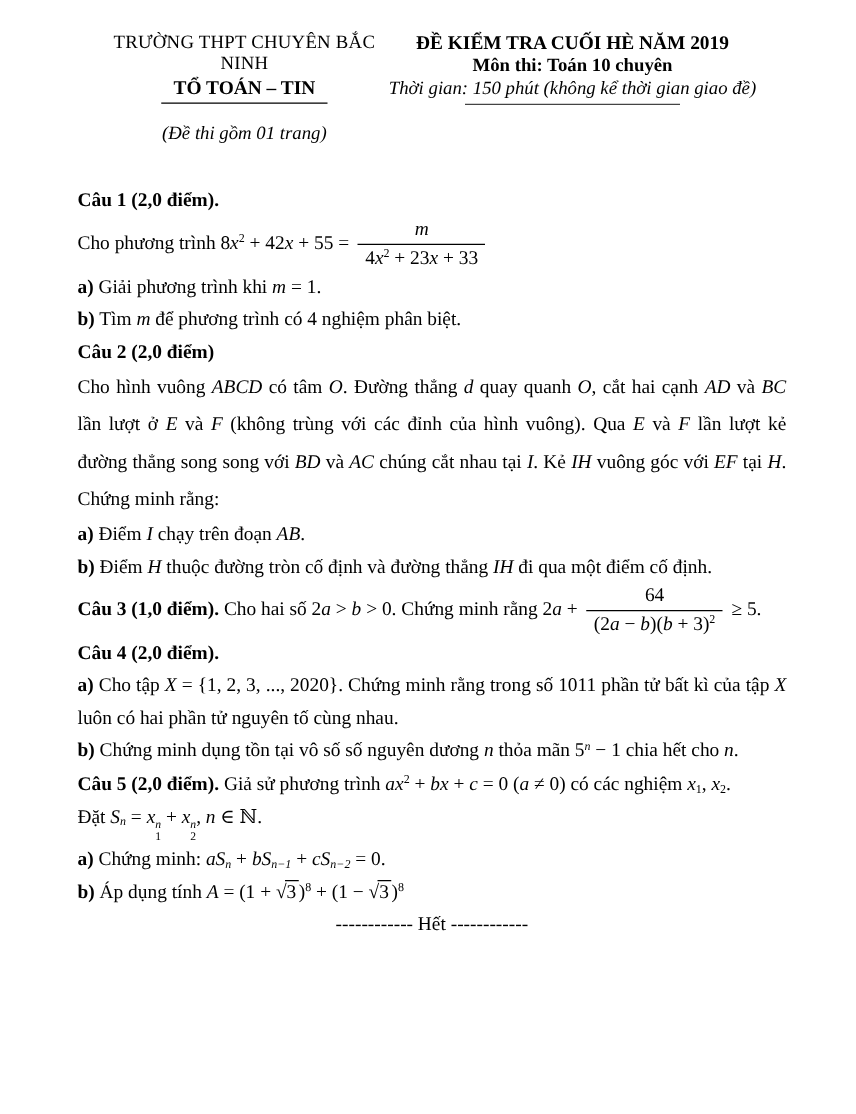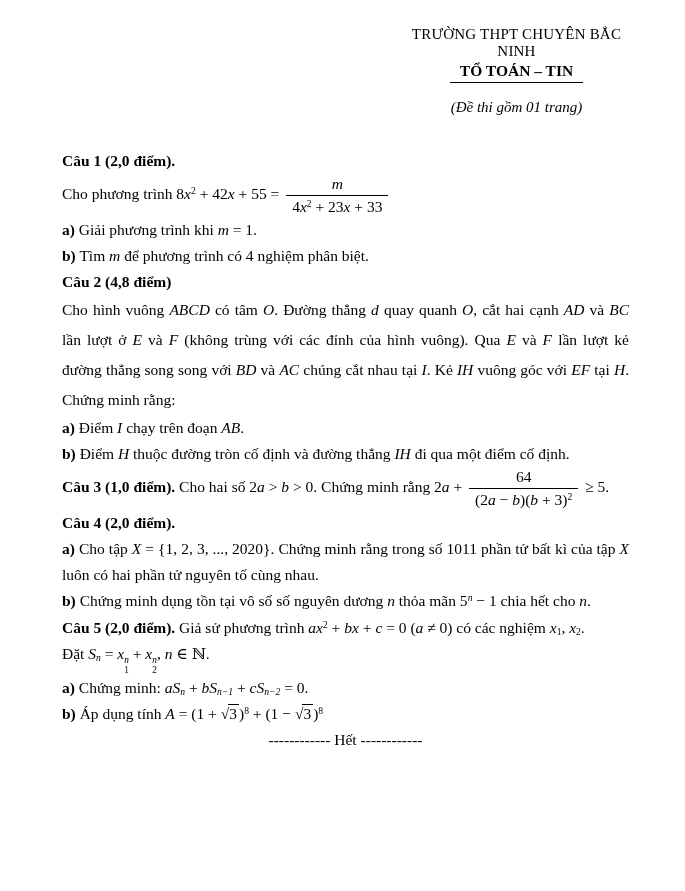--- a/index.html
+++ b/index.html
@@ -9,21 +9,21 @@
     height: 891px;
     margin: 0 auto;
     background: #ffffff;
     color: #000;
     font-family: "Liberation Serif", "DejaVu Serif", serif;
     box-sizing: border-box;
     padding: 26px 56px 0 62px;
     overflow: hidden;
   }
   
-  .header { display: flex; justify-content: flex-end; align-items: flex-start; }
+  .header { display: flex; justify-content: center; align-items: flex-start; }
   .header-left  { width: 225px; text-align: center; }
   .header-right { width: 300px; text-align: center; }
   .school       { font-size: 15px; letter-spacing: 0.2px; }
   .department   { display: inline-block; font-weight: bold; font-size: 15.5px;
                   border-bottom: 1.2px solid #000; padding: 1px 10px 2px; margin-top: 1px; }
   .pages-note   { font-style: italic; font-size: 15px; margin-top: 16px; }
   .exam-title   { font-weight: bold; font-size: 15.5px; }
   .subject      { font-weight: bold; font-size: 15px; margin-top: 1px; }
   .duration     { font-style: italic; font-size: 15px; margin-top: 1px; }
   .duration-rule{ width: 172px; border-top: 1.4px solid #444; margin: 3px auto 0; }
@@ -68,29 +68,35 @@
 <div class="page">
 
   <div class="header">
     <div class="header-left">
       <div class="school">TRƯỜNG THPT CHUYÊN BẮC NINH</div>
       <div>
         <span class="department">TỔ TOÁN – TIN</span>
       </div>
       <div class="pages-note">(Đề thi gồm 01 trang)</div>
     </div>
+    <div class="header-right">
+      <div class="exam-title">ĐỀ KIỂM TRA CUỐI HÈ NĂM 2019</div>
+      <div class="subject">Môn thi: Toán 10 chuyên</div>
+      <div class="duration">Thời gian: 150 phút (không kể thời gian giao đề)</div>
+      <div class="duration-rule"></div>
+    </div>
   </div>
 
   <div class="content">
     <p class="q-heading"><span class="mb">Câu 1 (2,0 điểm).</span></p>
     <p class="eqline"><span class="mr">Cho phương trình  8</span><span class="mi">x</span><span class="msup">2</span><span class="mr"> + 42</span><span class="mi">x</span><span class="mr"> + 55 = </span><span class="frac"><span class="fnum"><span class="mi">m</span></span><span class="fden"><span class="mr">4</span><span class="mi">x</span><span class="msup">2</span><span class="mr"> + 23</span><span class="mi">x</span><span class="mr"> + 33</span></span></span></p>
     <p><span class="mb">a)</span><span class="mr"> Giải phương trình khi </span><span class="mi">m</span><span class="mr"> = 1.</span></p>
     <p><span class="mb">b)</span><span class="mr"> Tìm </span><span class="mi">m</span><span class="mr"> để phương trình có 4 nghiệm phân biệt.</span></p>
 
-    <p class="q-heading"><span class="mb">Câu 2 (4,8 điểm)</span></p>
+    <p class="q-heading"><span class="mb">Câu 2 (2,0 điểm)</span></p>
     <p class="q2-para"><span class="mr">Cho hình vuông </span><span class="mi">ABCD</span><span class="mr"> có tâm </span><span class="mi">O</span><span class="mr">. Đường thẳng </span><span class="mi">d</span><span class="mr"> quay quanh </span><span class="mi">O</span><span class="mr">, cắt hai cạnh </span><span class="mi">AD</span><span class="mr"> và </span><span class="mi">BC</span><span class="mr"> lần lượt ở </span><span class="mi">E</span><span class="mr"> và </span><span class="mi">F</span><span class="mr"> (không trùng với các đỉnh của hình vuông). Qua </span><span class="mi">E</span><span class="mr"> và </span><span class="mi">F</span><span class="mr"> lần lượt kẻ đường thẳng song song với </span><span class="mi">BD</span><span class="mr"> và </span><span class="mi">AC</span><span class="mr"> chúng cắt nhau tại </span><span class="mi">I</span><span class="mr">. Kẻ </span><span class="mi">IH</span><span class="mr"> vuông góc với </span><span class="mi">EF</span><span class="mr"> tại </span><span class="mi">H</span><span class="mr">. Chứng minh rằng:</span></p>
     <p><span class="mb">a)</span><span class="mr"> Điểm </span><span class="mi">I</span><span class="mr"> chạy trên đoạn </span><span class="mi">AB</span><span class="mr">.</span></p>
     <p><span class="mb">b)</span><span class="mr"> Điểm </span><span class="mi">H</span><span class="mr"> thuộc đường tròn cố định và đường thẳng </span><span class="mi">IH</span><span class="mr"> đi qua một điểm cố định.</span></p>
 
     <p class="q3-line"><span class="mb">Câu 3 (1,0 điểm).</span><span class="mr"> Cho hai số 2</span><span class="mi">a</span><span class="mr"> &gt; </span><span class="mi">b</span><span class="mr"> &gt; 0. Chứng minh rằng 2</span><span class="mi">a</span><span class="mr"> + </span><span class="frac"><span class="fnum"><span class="mr">64</span></span><span class="fden"><span class="mr">(2</span><span class="mi">a</span><span class="mr"> − </span><span class="mi">b</span><span class="mr">)(</span><span class="mi">b</span><span class="mr"> + 3)</span><span class="msup">2</span></span></span><span class="mr"> ≥ 5.</span></p>
 
     <p class="q-heading"><span class="mb">Câu 4 (2,0 điểm).</span></p>
     <p class="q4-a"><span class="mb">a)</span><span class="mr"> Cho tập </span><span class="mi">X</span><span class="mr"> = {1, 2, 3, ..., 2020}. Chứng minh rằng trong số 1011 phần tử bất kì của tập </span><span class="mi">X</span><span class="mr"> luôn có hai phần tử nguyên tố cùng nhau.</span></p>
     <p><span class="mb">b)</span><span class="mr"> Chứng minh dụng tồn tại vô số số nguyên dương </span><span class="mi">n</span><span class="mr"> thỏa mãn 5</span><span class="msupi">n</span><span class="mr"> − 1 chia hết cho </span><span class="mi">n</span><span class="mr">.</span></p>
 

